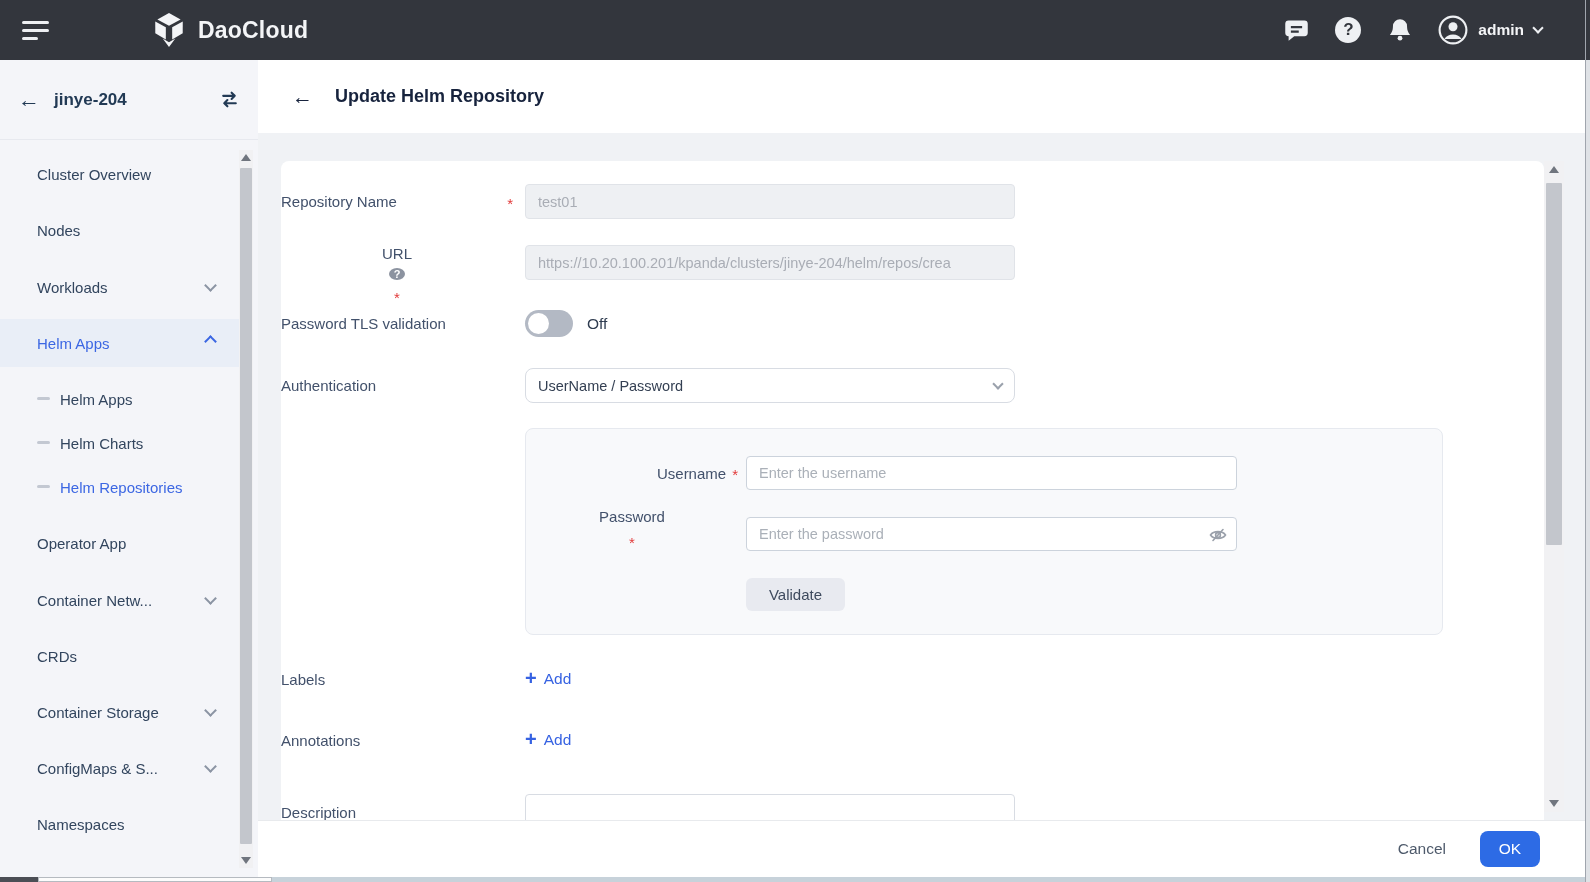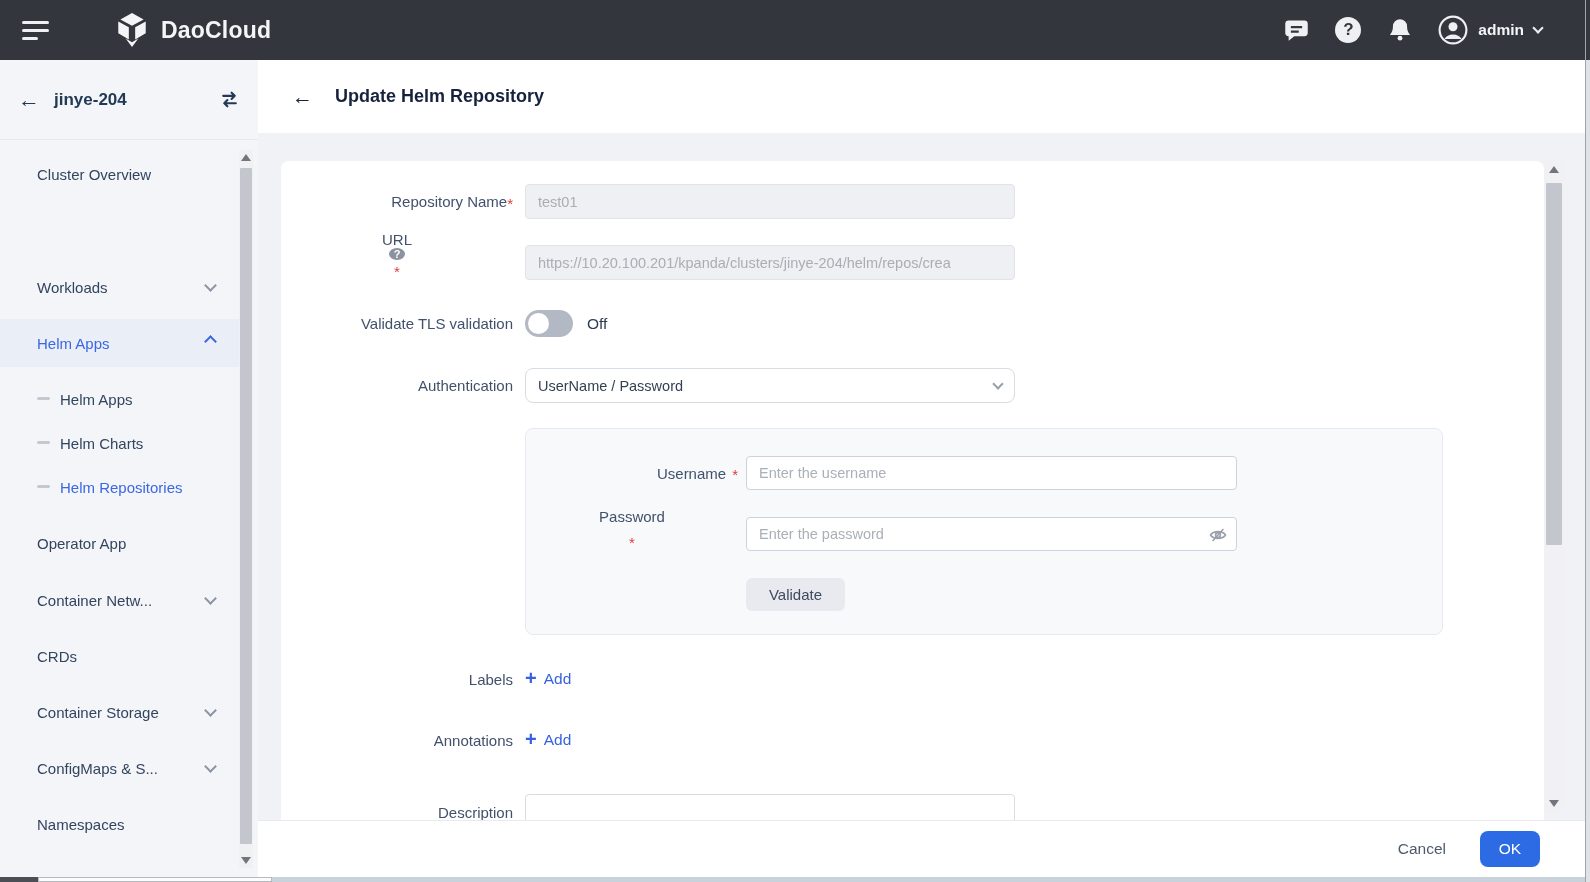--- a/index.html
+++ b/index.html
@@ -1,20 +1,20 @@
 <!DOCTYPE html>
 <html><head>
 <meta charset="utf-8">
 <style>
   * { margin:0; padding:0; box-sizing:border-box; }
   html,body { width:1590px; height:882px; overflow:hidden; }
   body { position:relative; font-family:"Liberation Sans", sans-serif; background:#f0f2f5; color:#32455e; }
 
   
-  .topbar { position:absolute; left:0; top:0; width:1590px; height:60px; background:#33363d; display:flex; align-items:center; }
+  .topbar { position:absolute; left:0; top:0; width:1590px; height:60px; background:#33363d; display:flex; align-items:center;gap:37px; }
   .hamburger { margin-left:22px; width:27px; cursor:pointer; }
   .hamburger i { display:block; height:3px; background:#eef0f3; border-radius:2px; margin-bottom:5px; }
   .hamburger i:nth-child(3){ width:16px; margin-bottom:0; }
   .logo-wrap { display:flex; align-items:center; margin-left:64px; }
   .brand { color:#f4f5f7; font-size:23px; font-weight:bold; letter-spacing:.2px; margin-left:10px; }
   .topbar-right { margin-left:auto; display:flex; align-items:center; gap:25px; padding-right:48px; }
   .tb-icon { width:27px; height:27px; display:flex; align-items:center; justify-content:center; cursor:pointer; }
   .tb-circle { width:26px; height:26px; border-radius:50%; background:#eef0f3; color:#33363d; font-weight:bold; font-size:17px; display:flex; align-items:center; justify-content:center; }
   .tb-user { display:flex; align-items:center; gap:10px; cursor:pointer; }
   .tb-username { color:#f4f5f7; font-size:15.5px; font-weight:600; }
@@ -46,21 +46,21 @@
   .right-strip { position:absolute; left:1585px; top:0; width:5px; height:882px; background:#dfe2e6; border-left:1px solid #a0a5ad; }
   .right-strip-top { position:absolute; left:0; top:0; width:4px; height:60px; background:#34373e; }
 
   
   .main-bg { position:absolute; left:258px; top:133px; width:1327px; height:687px; background:#f0f2f5; }
   .main-header { position:absolute; left:258px; top:60px; width:1327px; height:73px; background:#fff; display:flex; align-items:center; }
   .mh-back { margin-left:34px; font-size:21px; font-weight:bold; color:#17233d; cursor:pointer; line-height:1; }
   .mh-title { margin-left:22px; font-size:18px; font-weight:600; color:#17233d; }
 
   .card { position:absolute; left:281px; top:161px; width:1263px; height:659px; background:#fff; border-radius:8px 8px 0 0; overflow:hidden; }
-  .f-label { position:absolute; left:0; width:232px; display:flex; justify-content:flex-end; align-items:center; gap:0; font-size:15px; color:#42516b; }
+  .f-label { position:absolute; left:0; width:232px; display:flex; justify-content:space-between; align-items:center; gap:6px; font-size:15px; color:#42516b; }
   .req { color:#e23a3a; font-size:15px; margin-top:3px; }
   .f-input { position:absolute; left:244px; width:490px; height:35px; border:1px solid #d8dce3; border-radius:4px; padding:0 12px; font-size:14.5px; font-family:inherit; color:#333f52; background:#fff; outline:none; }
   .f-input:disabled { background:#eef0f3; border-color:#e0e3e8; color:#a9adb5; }
   .f-input::placeholder { color:#aab0b8; }
   .help-circle { width:16px; height:16px; border-radius:50%; background:#8c93a0; color:#fff; font-size:11px; font-weight:bold; display:flex; align-items:center; justify-content:center; }
 
   .toggle { position:absolute; left:244px; top:149px; width:48px; height:27px; border-radius:14px; background:#b3b9c4; cursor:pointer; }
   .toggle .knob { position:absolute; left:3px; top:3px; width:21px; height:21px; border-radius:50%; background:#fff; }
   .toggle-state { position:absolute; left:306px; top:149px; height:27px; display:flex; align-items:center; font-size:15.5px; color:#2f3c50; }
 
@@ -138,20 +138,23 @@
       <svg width="21" height="21" viewBox="0 0 20 20" fill="none" stroke="#223a55" stroke-width="2" stroke-linecap="round" stroke-linejoin="round">
         <path d="M4 6.5 H15 M12 3.5 L15 6.5 L12 9.5"></path>
         <path d="M16 13.5 H5 M8 10.5 L5 13.5 L8 16.5"></path>
       </svg>
     </span>
   </div>
 
   <div class="sb-item" style="top:90px">
       <span>Cluster Overview</span>
     </div>
+  <div class="sb-item" style="top:146px">
+      <span>Nodes</span>
+    </div>
   <div class="sb-item" style="top:203px">
       <span>Workloads</span>
       <span class="chev"></span>
     </div>
   <div class="sb-item active" style="top:259px">
       <span>Helm Apps</span>
       <span class="chev up"></span>
     </div>
 
   <div class="sb-sub" style="top:319px">
@@ -214,21 +217,21 @@
   <div class="f-label" style="top:84px; height:35px;flex-direction:column;">
     <span>URL</span>
     <span class="help-circle">
         <span>?</span>
       </span>
     <span class="req">*</span>
   </div>
   <input class="f-input" style="top: 84px;" disabled="" value="https://10.20.100.201/kpanda/clusters/jinye-204/helm/repos/crea">
 
   <div class="f-label" style="top:149px; height:27px;">
-    <span>Validate TLS validation</span>
+    <span>Password TLS validation</span>
   </div>
   <div class="toggle">
       <span class="knob"></span>
     </div>
   <div class="toggle-state">Off</div>
 
   <div class="f-label" style="top:207px; height:35px;">
     <span>Authentication</span>
   </div>
   <div class="select">

